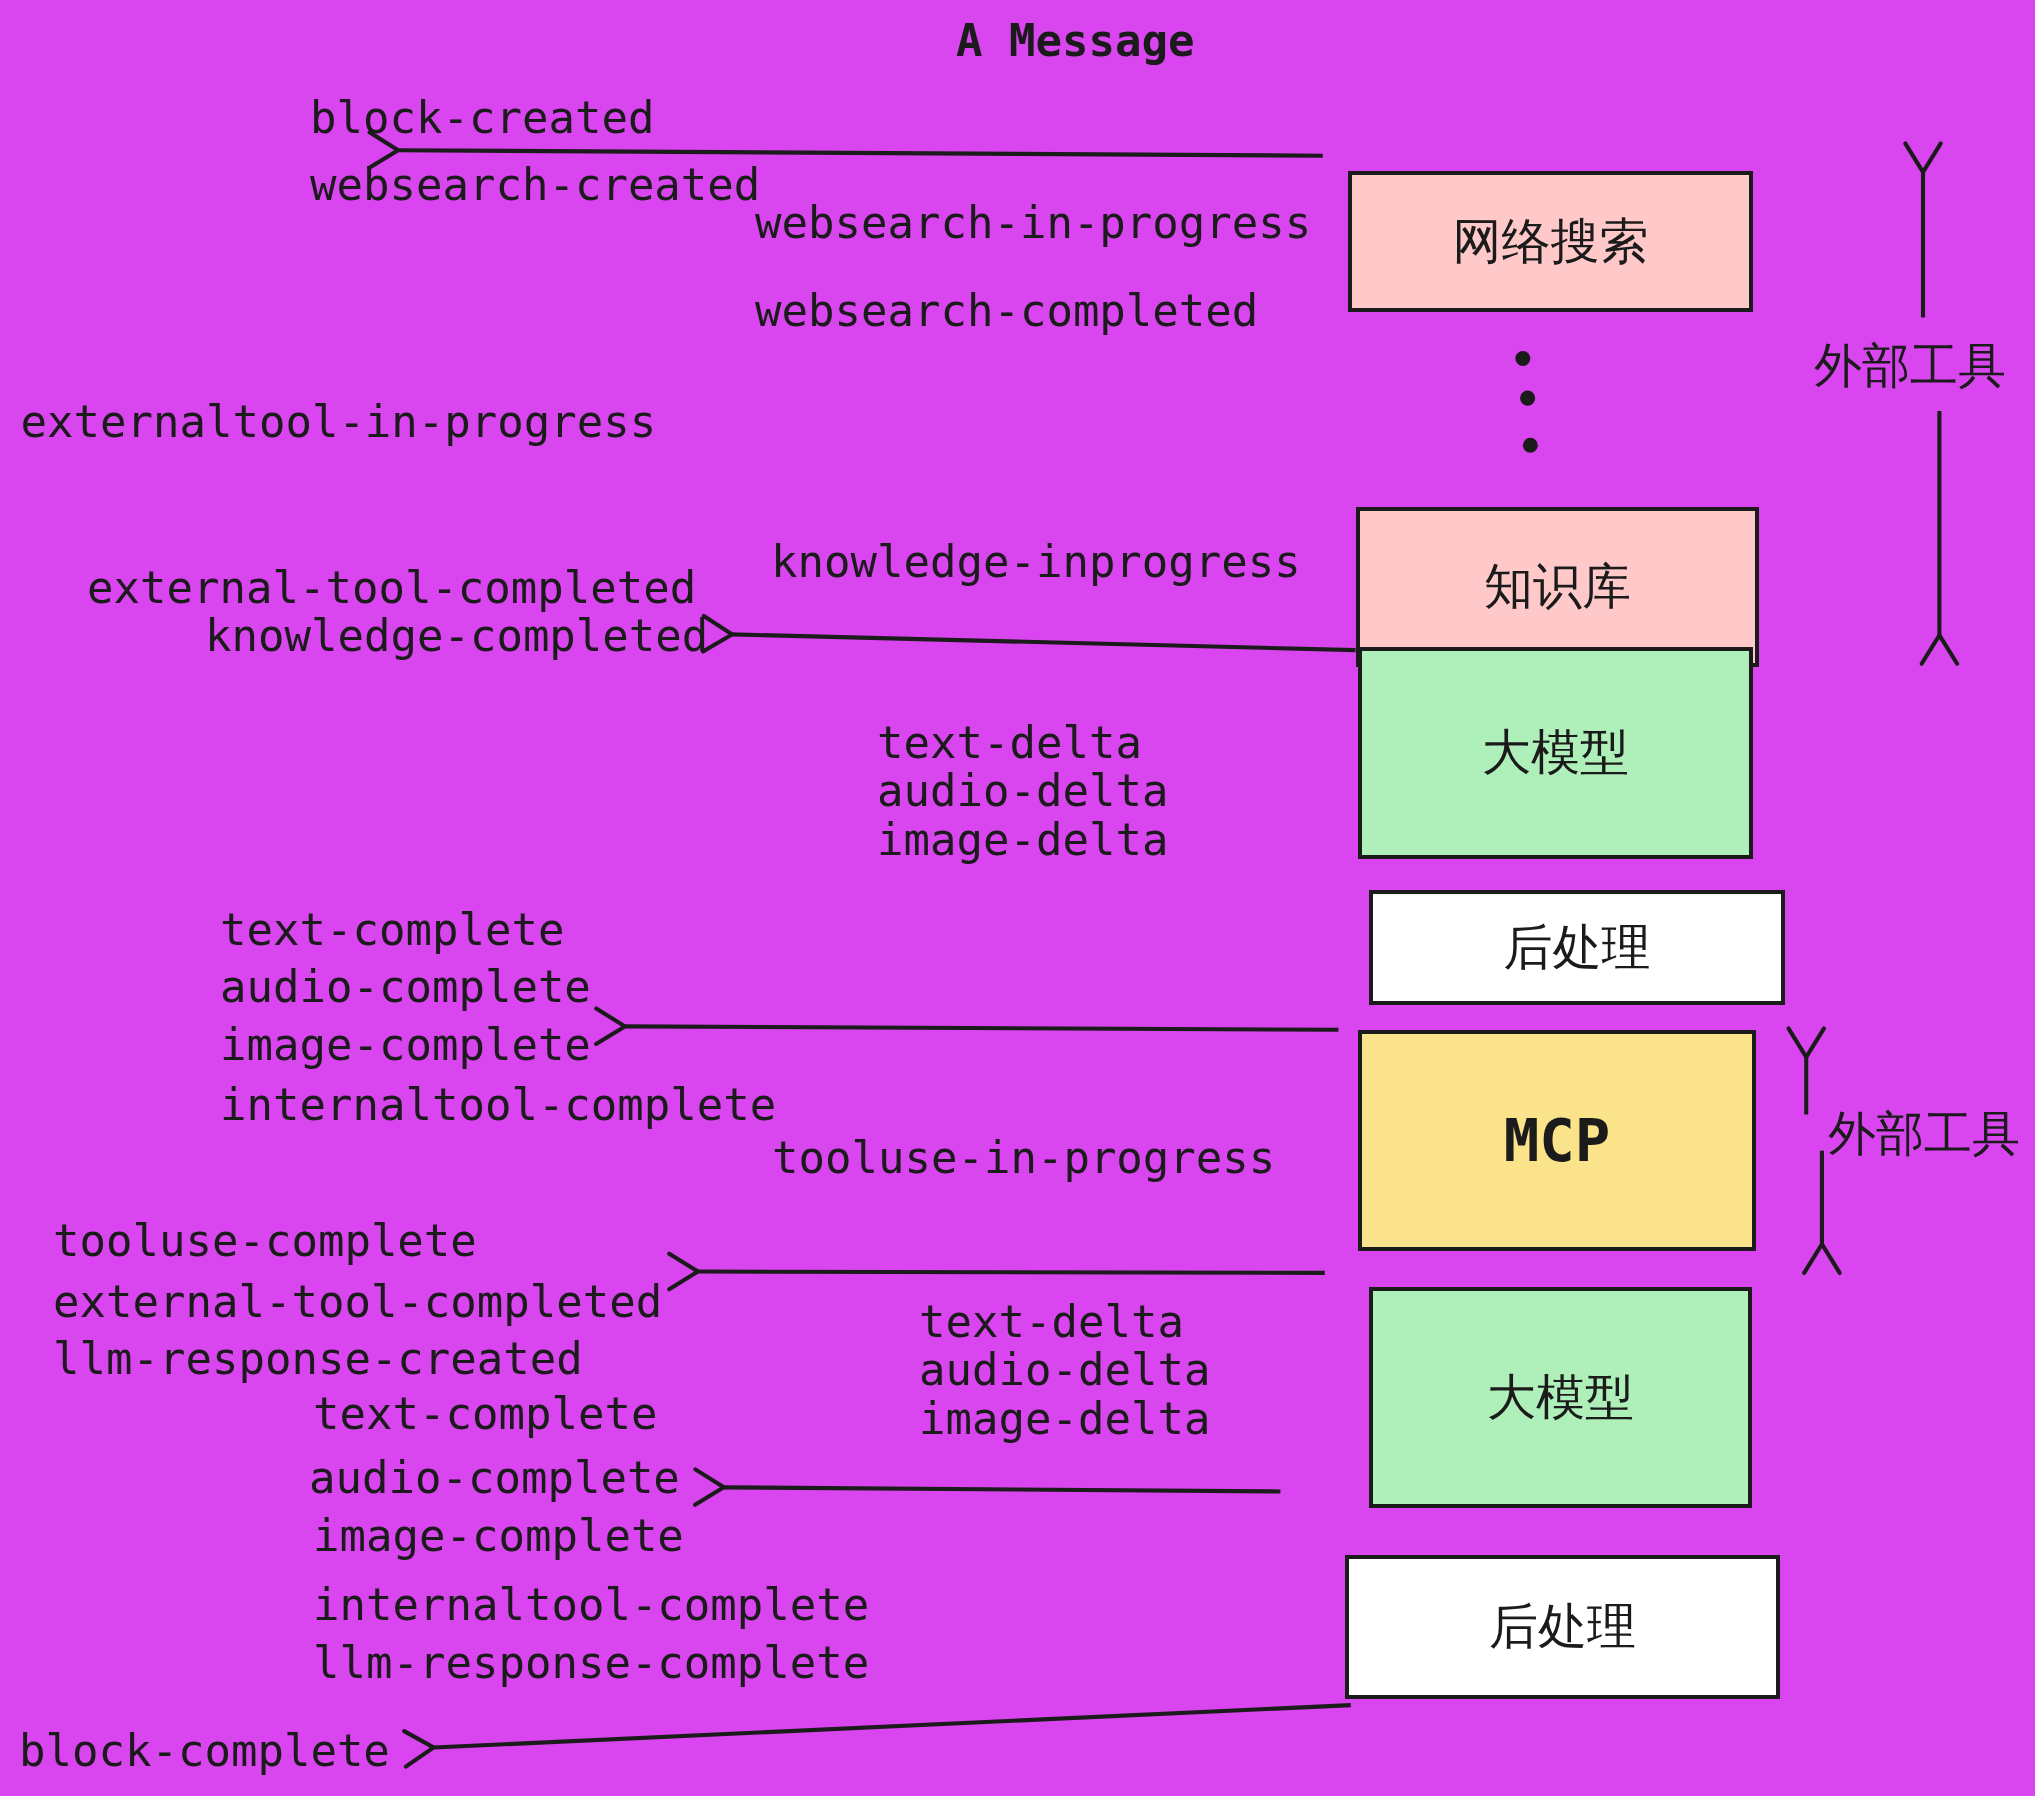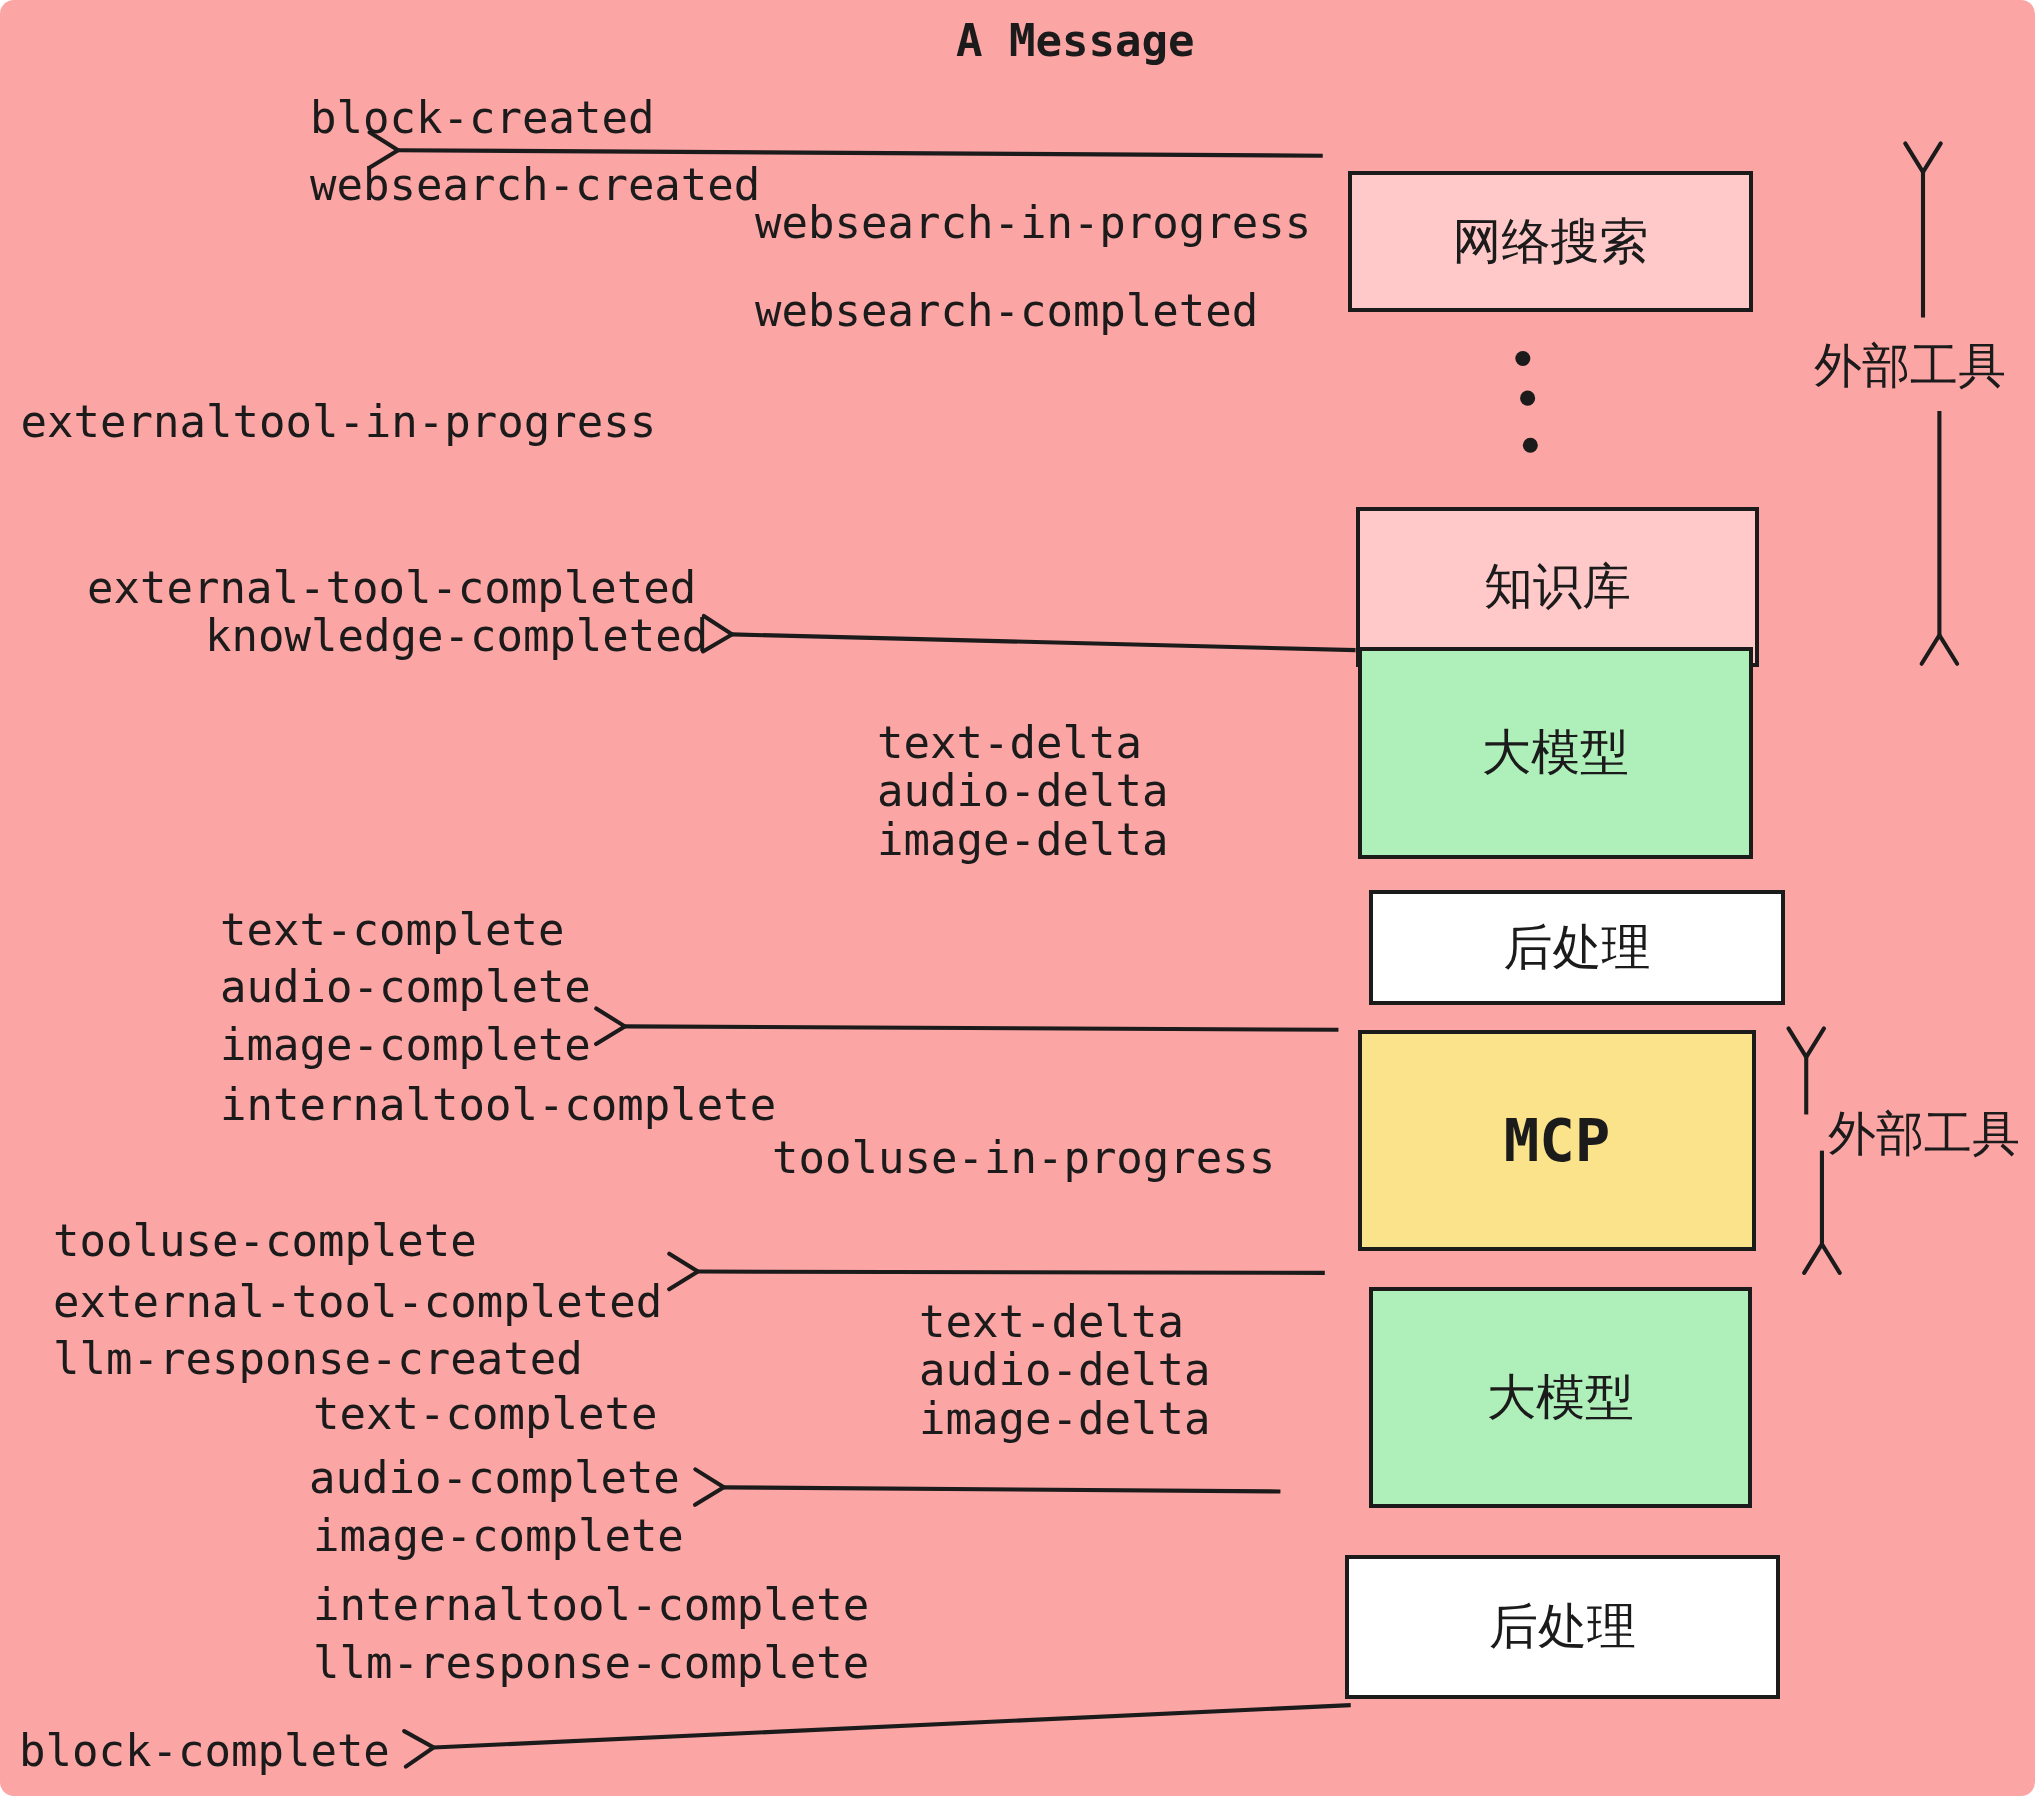--- a/index.html
+++ b/index.html
@@ -1,17 +1,17 @@
 <!DOCTYPE html>
 <html style="font-size:11px"><head>
 <meta charset="utf-8">
 <style>
   html,body{margin:0;padding:0;background:#ffffff;}
-  #canvas{position:relative;width:2035px;height:1796px;background:#fca5a5;overflow:hidden;
-          font-family:"DejaVu Sans Mono", monospace;color:#1b1b1b;border-radius:14px;}
+  #canvas{position:relative;width:2035px;height:1796px;background:#d946ef;overflow:hidden;
+          font-family:"DejaVu Sans Mono", monospace;color:#1b1b1b;}
   .ev{position:absolute;font-family:"DejaVu Sans Mono", monospace;font-size:44px;line-height:49px;
       white-space:nowrap;color:#1b1b1b;font-weight:400;}
   .title{position:absolute;font-family:"DejaVu Sans Mono", monospace;font-size:44px;font-weight:700;
       white-space:nowrap;color:#1b1b1b;}
   .box{position:absolute;box-sizing:border-box;border:4.1px solid #1b1b1b;display:flex;
        align-items:center;justify-content:center;}
   .box .lbl{font-family:"Liberation Sans","DejaVu Sans",sans-serif;font-size:49px;color:#1b1b1b;}
   .box .lbl-mono{font-family:"DejaVu Sans Mono", monospace;font-size:59px;font-weight:700;color:#1b1b1b;}
   .cjk{position:absolute;font-family:"Liberation Sans","DejaVu Sans",sans-serif;font-size:48px;
        line-height:49px;white-space:nowrap;color:#1b1b1b;}
@@ -24,20 +24,21 @@
 
   <div class="title" style="left:956px;top:15px;position:absolute;">A Message</div>
 
   <div class="ev" style="left:310px;top:93px;">block-created</div>
   <div class="ev" style="left:310px;top:160px;">websearch-created</div>
   <div class="ev" style="left:755px;top:198px;">websearch-in-progress</div>
   <div class="ev" style="left:755px;top:286px;">websearch-completed</div>
   <div class="ev" style="left:20.5px;top:397px;">externaltool-in-progress</div>
   <div class="ev" style="left:87px;top:563px;">external-tool-completed</div>
   <div class="ev" style="left:205px;top:611px;">knowledge-completed</div>
+  <div class="ev" style="left:771px;top:537px;">knowledge-inprogress</div>
 
   <div class="ev" style="left:877px;top:718px;">text-delta</div>
   <div class="ev" style="left:877px;top:766px;">audio-delta</div>
   <div class="ev" style="left:877px;top:815px;">image-delta</div>
 
   <div class="ev" style="left:220px;top:905px;">text-complete</div>
   <div class="ev" style="left:220px;top:962px;">audio-complete</div>
   <div class="ev" style="left:220px;top:1020px;">image-complete</div>
   <div class="ev" style="left:220px;top:1080px;">internaltool-complete</div>
 

